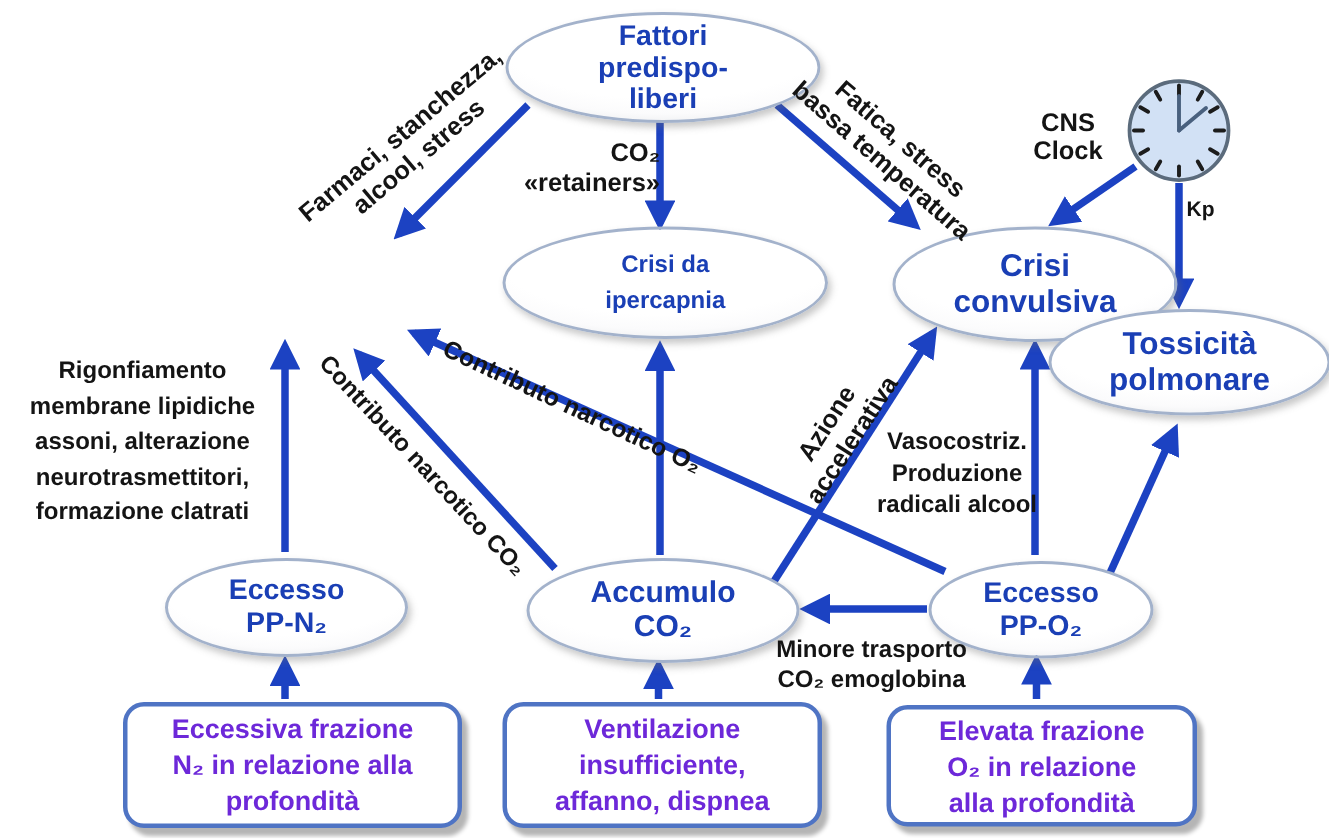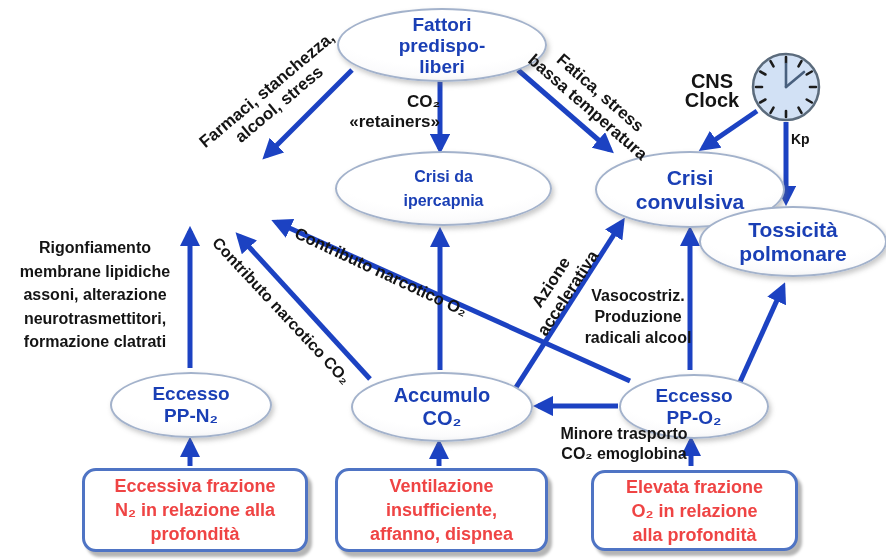--- a/index.html
+++ b/index.html
@@ -13,21 +13,21 @@
     border:2px solid #a3b2cb;
     box-shadow:2px 3px 5px rgba(110,110,110,0.38);
     display:flex;align-items:center;justify-content:center;
     color:#1a3fb5;text-align:center;z-index:2;
   }
   .ellipse .t{white-space:pre-line;}
   .box{
     position:absolute;background:#ffffff;border:3px solid #4f74c4;border-radius:14px;
     box-shadow:4px 5px 3px #b5b5b5;
     display:flex;align-items:center;justify-content:center;
-    color:#ef4444;text-align:center;z-index:2;
+    color:#6d28d9;text-align:center;z-index:2;
     font-size:18px;line-height:24px;
   }
   .box .t{white-space:pre-line;}
   .blabel{
     position:absolute;color:#141414;text-align:center;white-space:pre-line;z-index:3;
   }
   svg.layer{position:absolute;left:0;top:0;z-index:1;}
   svg.clock{position:absolute;z-index:2;}
 </style>
 </head>
@@ -106,36 +106,36 @@
 O₂ in relazione
 alla profondità</span>
   </div>
 
   <div class="blabel" style="left:273px;top:97px;transform:translate(-50%,-50%) rotate(-40deg);font-size:17px;line-height:19px;">Farmaci, stanchezza,
 alcool, stress</div>
   <div class="blabel" style="left:594px;top:100px;transform:translate(-50%,-50%) rotate(41deg);font-size:17px;line-height:19px;">Fatica, stress
 bassa temperatura</div>
   <div class="blabel" style="left:330px;top:92px;width:110px;text-align:right;font-size:17px;line-height:20px;">CO₂
 «retainers»</div>
-  <div class="blabel" style="left:712px;top:91px;transform:translate(-50%,-50%);font-size:20px;line-height:19px;text-align:center;">CNS
+  <div class="blabel" style="left:712px;top:91px;transform:translate(-50%,-50%);font-size:17px;line-height:19px;text-align:center;">CNS
 Clock</div>
   <div class="blabel" style="left:791px;top:131px;font-size:14px;">Kp</div>
   <div class="blabel" style="left:5px;top:236px;width:180px;font-size:16px;line-height:23.5px;">Rigonfiamento
 membrane lipidiche
 assoni, alterazione
 neurotrasmettitori,
 formazione clatrati</div>
   <div class="blabel" style="left:281px;top:311px;transform:translate(-50%,-50%) rotate(47deg);font-size:16px;white-space:nowrap;">Contributo narcotico CO₂</div>
   <div class="blabel" style="left:381px;top:272px;transform:translate(-50%,-50%) rotate(25deg);font-size:16.5px;white-space:nowrap;">Contributo narcotico O₂</div>
   <div class="blabel" style="left:560px;top:288px;transform:translate(-50%,-50%) rotate(-57deg);font-size:17px;line-height:20px;">Azione
 accelerativa</div>
   <div class="blabel" style="left:638px;top:316px;transform:translate(-50%,-50%);font-size:16px;line-height:21px;">Vasocostriz.
 Produzione
 radicali alcool</div>
-  <div class="blabel" style="left:581px;top:444px;transform:translate(-50%,-50%);font-size:16px;line-height:20px;margin-left:43px;">Minore trasporto
+  <div class="blabel" style="left:581px;top:444px;transform:translate(-50%,-50%);font-size:16px;line-height:20px;">Minore trasporto
 CO₂ emoglobina</div>
 
   <svg class="clock" style="left:749px;top:50px;" width="74" height="74" viewBox="0 0 74 74">
     <circle cx="37" cy="37" r="33" fill="#d2e1f5" stroke="#5b6b7c" stroke-width="2.5"></circle>
     <g stroke="#1c1c1c" stroke-width="2.6" stroke-linecap="round">
       <line x1="37" y1="7" x2="37" y2="13"></line>
         <line x1="52.5" y1="11.2" x2="49.5" y2="16.4"></line>
       <line x1="62.8" y1="21.5" x2="57.7" y2="24.5"></line>
         <line x1="67" y1="37" x2="61" y2="37"></line>
       <line x1="62.8" y1="52.5" x2="57.7" y2="49.5"></line>

